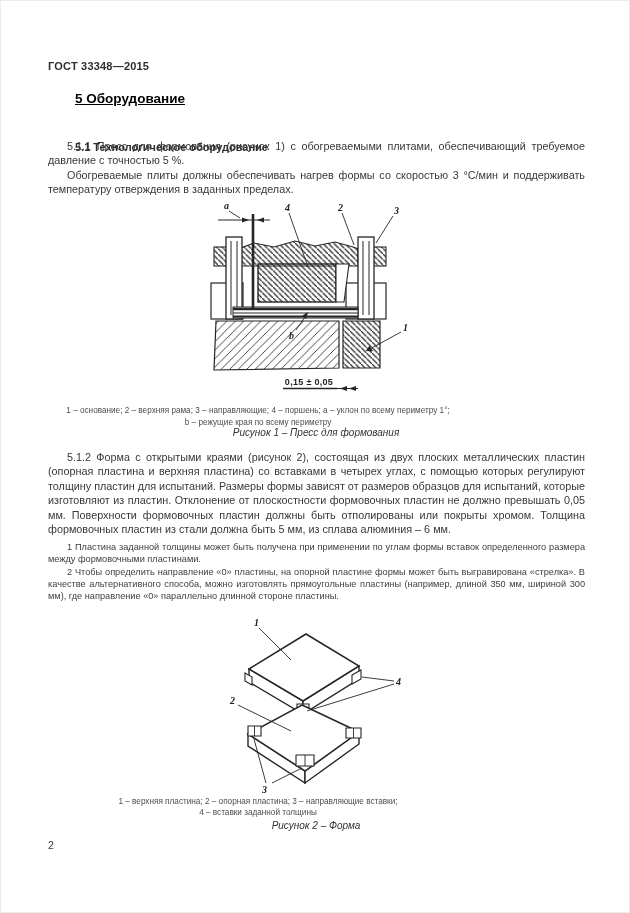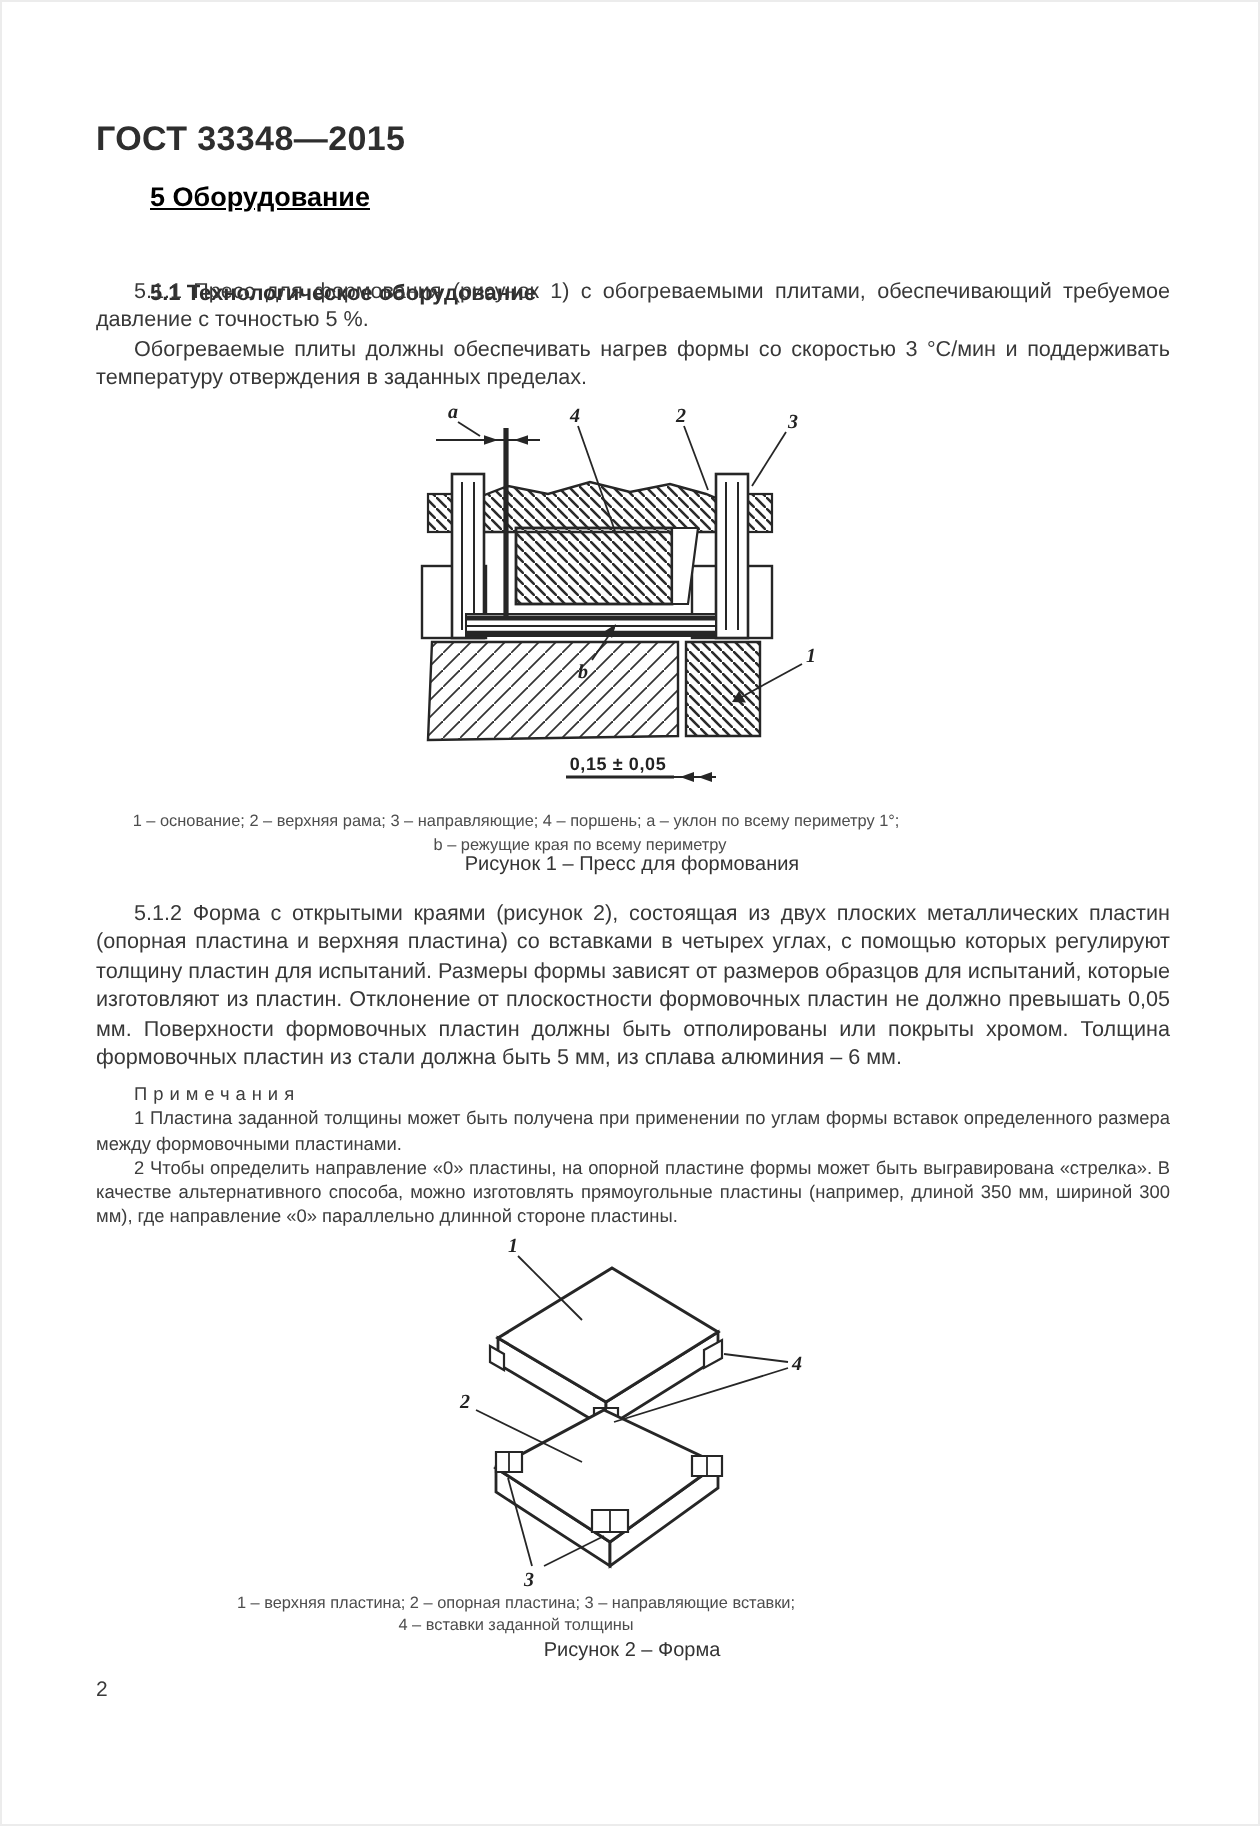--- a/index.html
+++ b/index.html
@@ -8,21 +8,21 @@
     width:630px;height:913px;
     background:#ffffff;
     font-family:"Liberation Sans", sans-serif;
     color:#3a3a3a;
     overflow:hidden;
     box-sizing:border-box;
     border:1px solid #ececec;
   }
   .doc-header{
     position:absolute;left:47px;top:59px;
-    font-size:17px;font-weight:bold;color:#2e2e2e;letter-spacing:.2px;
+    font-size:11px;font-weight:bold;color:#2e2e2e;letter-spacing:.2px;
   }
   .section-title{
     position:absolute;left:74px;top:90px;
     font-size:13.5px;font-weight:bold;color:#000000;text-decoration:underline;
   }
   .subsection-title{
     position:absolute;left:74px;top:118px;
     font-size:11px;font-weight:bold;color:#2e2e2e;margin-top:22px;
   }
   .body-block{
@@ -39,26 +39,26 @@
   .notes-title{letter-spacing:3px;text-indent:19px;}
   .notes-block p{margin:0;text-indent:19px;}
   .fig-svg{position:absolute;}
   .fig1-svg{left:195px;top:198px;}
   .fig2-svg{left:203px;top:612px;}
   .fig-caption{
     position:absolute;left:0;width:514px;text-align:center;
     font-size:8.2px;line-height:11.5px;color:#4d4d4d;
   }
   .fig1-cap1{top:404px;}
-  .fig1-cap2{top:416px;padding-left:32px;}
+  .fig1-cap2{top:416px;}
   .fig2-cap1{top:795px;text-align:center;}
   .fig2-cap2{top:806px;}
   .fig-title{
     position:absolute;left:0;width:630px;text-align:center;
-    font-size:10px;color:#333333;
+    font-size:10px;color:#333333;font-style:italic;
   }
   .fig1-title{top:426px;}
   .fig2-title{top:819px;}
   .page-number{
     position:absolute;left:47px;top:838px;
     font-size:10.5px;color:#3a3a3a;
   }
   .fig-label{
     font-family:"Liberation Serif", serif;
     font-style:italic;font-weight:bold;
@@ -149,21 +149,20 @@
 
   <div class="fig-caption fig1-cap1">1 – основание; 2 – верхняя рама; 3 – направляющие; 4 – поршень; а – уклон по всему периметру 1°;</div>
   <div class="fig-caption fig1-cap2">b – режущие края по всему периметру</div>
   <div class="fig-title fig1-title">Рисунок 1 – Пресс для формования</div>
 
   <div class="body-block block-2">
     <p>5.1.2 Форма с открытыми краями (рисунок 2), состоящая из двух плоских металлических пластин (опорная пластина и верхняя пластина) со вставками в четырех углах, с помощью которых регулируют толщину пластин для испытаний. Размеры формы зависят от размеров образцов для испытаний, которые изготовляют из пластин. Отклонение от плоскостности формовочных пластин не должно превышать 0,05 мм. Поверхности формовочных пластин должны быть отполированы или покрыты хромом. Толщина формовочных пластин из стали должна быть 5 мм, из сплава алюминия – 6 мм.</p>
   </div>
 
   <div class="notes-block">
-    <div class="notes-title">Примечания</div>
     <p>1 Пластина заданной толщины может быть получена при применении по углам формы вставок определенного размера между формовочными пластинами.</p>
     <p>2 Чтобы определить направление «0» пластины, на опорной пластине формы может быть выгравирована «стрелка». В качестве альтернативного способа, можно изготовлять прямоугольные пластины (например, длиной 350 мм, шириной 300 мм), где направление «0» параллельно длинной стороне пластины.</p>
   </div>
 
   <svg class="fig-svg fig2-svg" width="250" height="183" viewBox="0 0 250 183">
 
     <path d="M45,56 L45,69 L99,101 L99,88 Z" fill="#ffffff" stroke="#262626" stroke-width="1.4"></path>
     <path d="M99,88 L99,101 L155,66 L155,53 Z" fill="#ffffff" stroke="#262626" stroke-width="1.4"></path>
     <polygon points="102,21 155,53 99,88 45,56" fill="#ffffff" stroke="#262626" stroke-width="1.5"></polygon>
 

